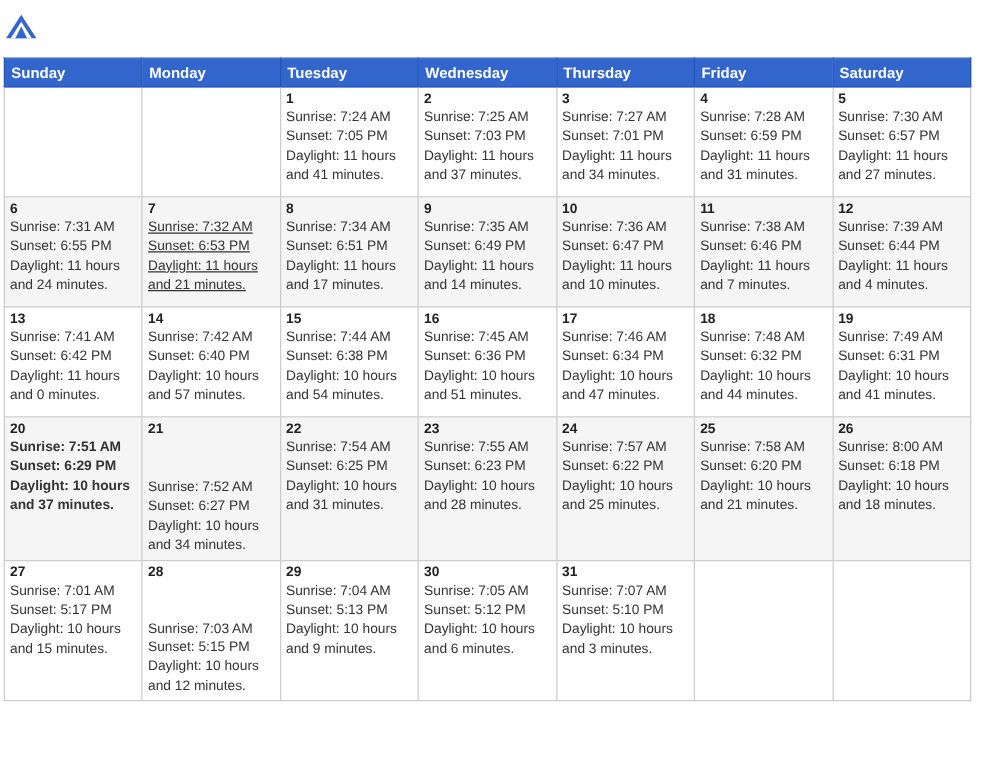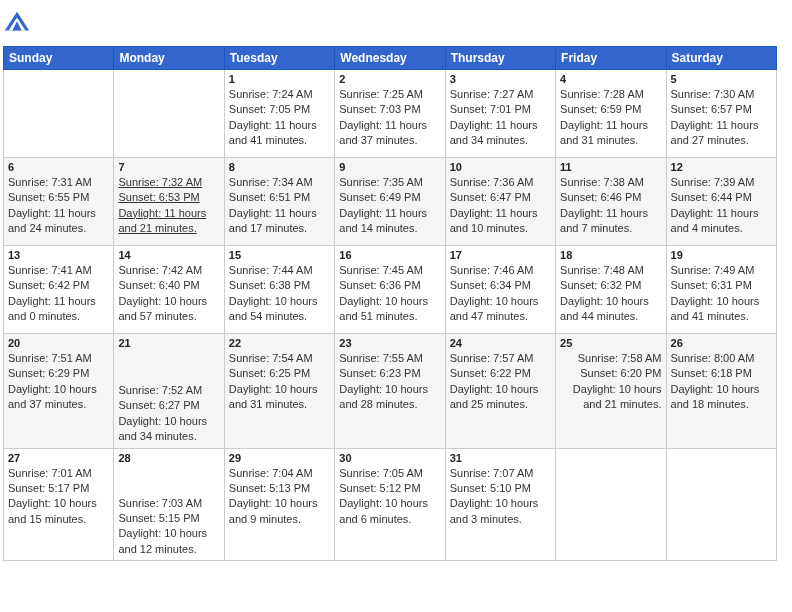--- a/index.html
+++ b/index.html
@@ -249,21 +249,21 @@
           <td>
             <span class="day-num">19</span>
             <div class="day-info" style="white-space: pre-line;">Sunrise: 7:49 AM
 Sunset: 6:31 PM
 Daylight: 10 hours and 41 minutes.</div>
           </td>
         </tr>
         <tr>
           <td>
             <span class="day-num">20</span>
-            <div class="day-info" style="white-space: pre-line;">Sunrise: 7:51 AM
+            <div class="day-info" style="white-space: pre-line; font-weight: bold;">Sunrise: 7:51 AM
 Sunset: 6:29 PM
 Daylight: 10 hours and 37 minutes.</div>
           </td>
           <td>
             <span class="day-num">21</span>
             <div class="day-info" style="white-space: pre-line; margin-top: 34px;">Sunrise: 7:52 AM
 Sunset: 6:27 PM
 Daylight: 10 hours and 34 minutes.</div>
           </td>
           <td>
@@ -279,21 +279,21 @@
 Daylight: 10 hours and 28 minutes.</div>
           </td>
           <td>
             <span class="day-num">24</span>
             <div class="day-info" style="white-space: pre-line;">Sunrise: 7:57 AM
 Sunset: 6:22 PM
 Daylight: 10 hours and 25 minutes.</div>
           </td>
           <td>
             <span class="day-num">25</span>
-            <div class="day-info" style="white-space: pre-line; text-align: right;">Sunrise: 7:58 AM
+            <div class="day-info" style="white-space: pre-line;">Sunrise: 7:58 AM
 Sunset: 6:20 PM
 Daylight: 10 hours and 21 minutes.</div>
           </td>
           <td>
             <span class="day-num">26</span>
             <div class="day-info" style="white-space: pre-line;">Sunrise: 8:00 AM
 Sunset: 6:18 PM
 Daylight: 10 hours and 18 minutes.</div>
           </td>
         </tr>

